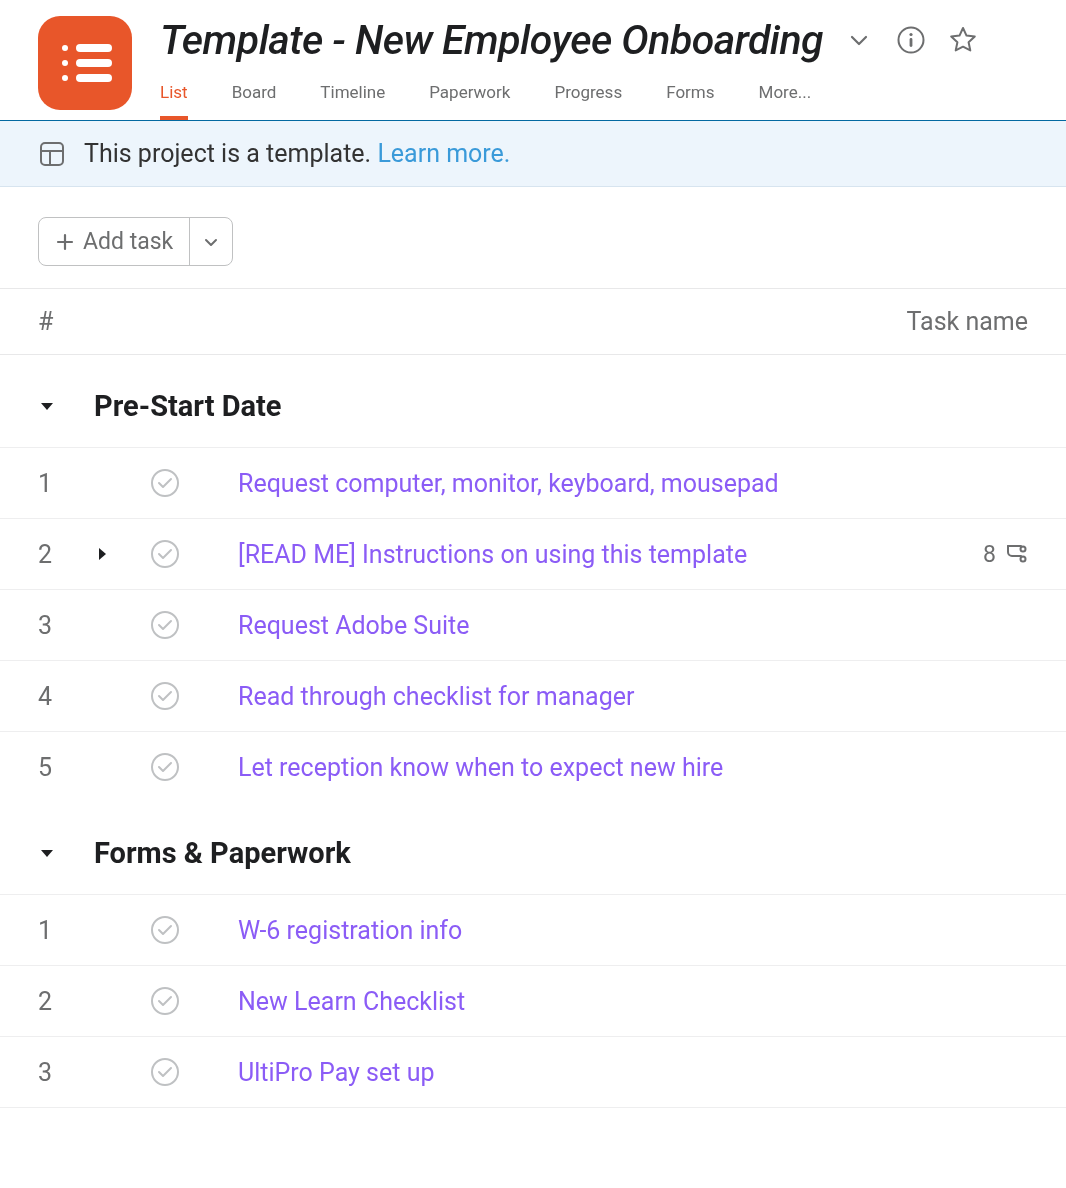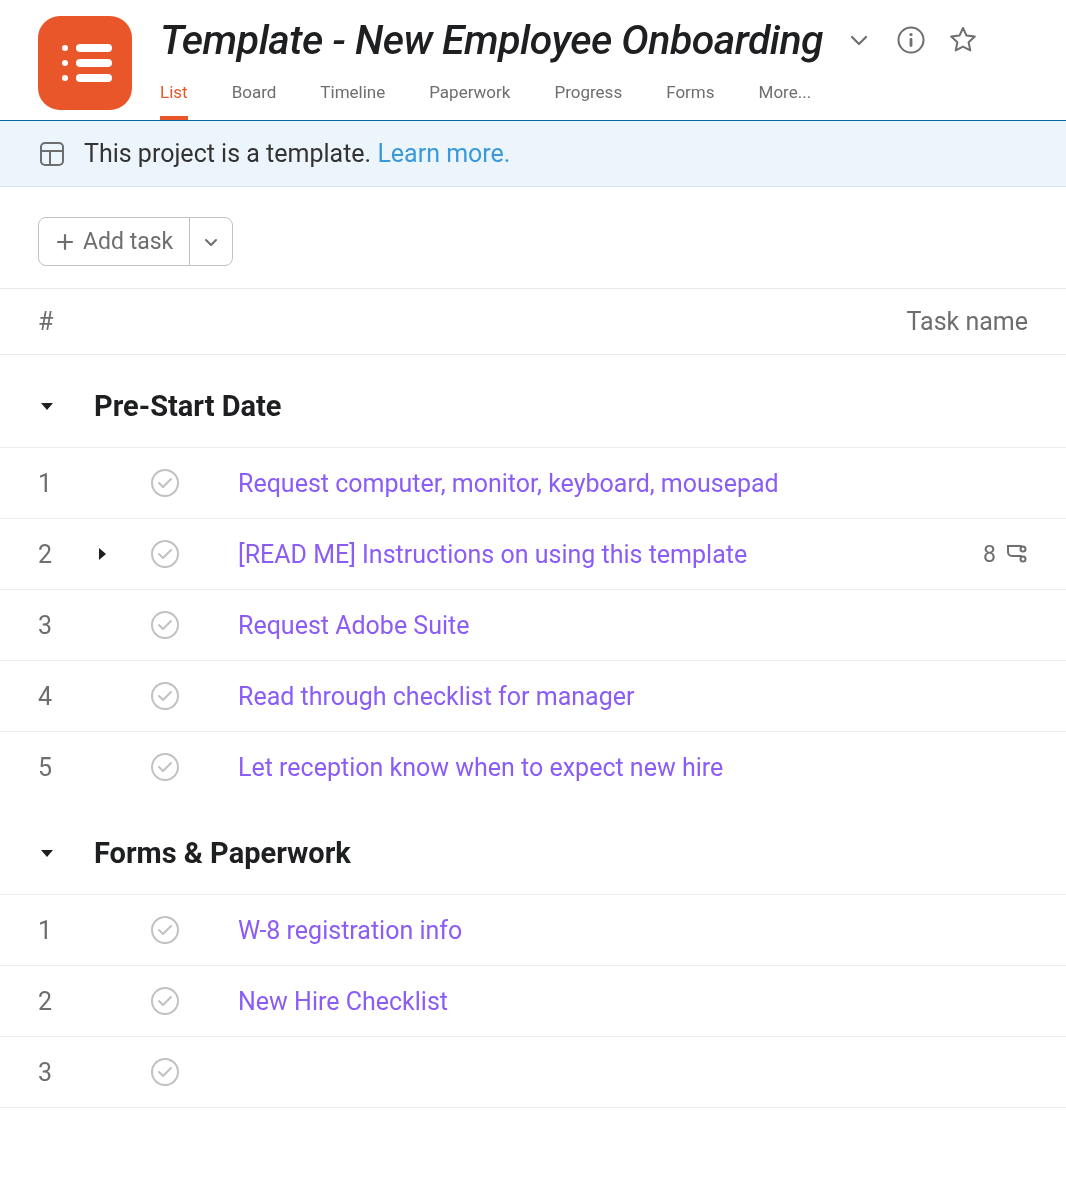--- a/index.html
+++ b/index.html
@@ -215,36 +215,37 @@
     </div>
     <div class="task-row">
       <div class="task-num">1</div>
       <div class="task-expand"></div>
       <div class="task-check">
         <svg width="30" height="30" viewBox="0 0 30 30">
           <circle cx="15" cy="15" r="13" stroke="#bfc1c3" stroke-width="2" fill="none"></circle>
           <path d="M9 15l4 4 8-8" stroke="#bfc1c3" stroke-width="2" fill="none" stroke-linecap="round" stroke-linejoin="round"></path>
         </svg>
       </div>
-      <div class="task-name"> W-8 registration info</div>
+      <div class="task-name"> W-6 registration info</div>
     </div>
     <div class="task-row">
       <div class="task-num">2</div>
       <div class="task-expand"></div>
       <div class="task-check">
         <svg width="30" height="30" viewBox="0 0 30 30">
           <circle cx="15" cy="15" r="13" stroke="#bfc1c3" stroke-width="2" fill="none"></circle>
           <path d="M9 15l4 4 8-8" stroke="#bfc1c3" stroke-width="2" fill="none" stroke-linecap="round" stroke-linejoin="round"></path>
         </svg>
       </div>
-      <div class="task-name">New Hire Checklist</div>
+      <div class="task-name">New Learn Checklist</div>
     </div>
     <div class="task-row">
       <div class="task-num">3</div>
       <div class="task-expand"></div>
       <div class="task-check">
         <svg width="30" height="30" viewBox="0 0 30 30">
           <circle cx="15" cy="15" r="13" stroke="#bfc1c3" stroke-width="2" fill="none"></circle>
           <path d="M9 15l4 4 8-8" stroke="#bfc1c3" stroke-width="2" fill="none" stroke-linecap="round" stroke-linejoin="round"></path>
         </svg>
       </div>
+      <div class="task-name">UltiPro Pay set up</div>
     </div>
   </div>
 
 </body></html>

